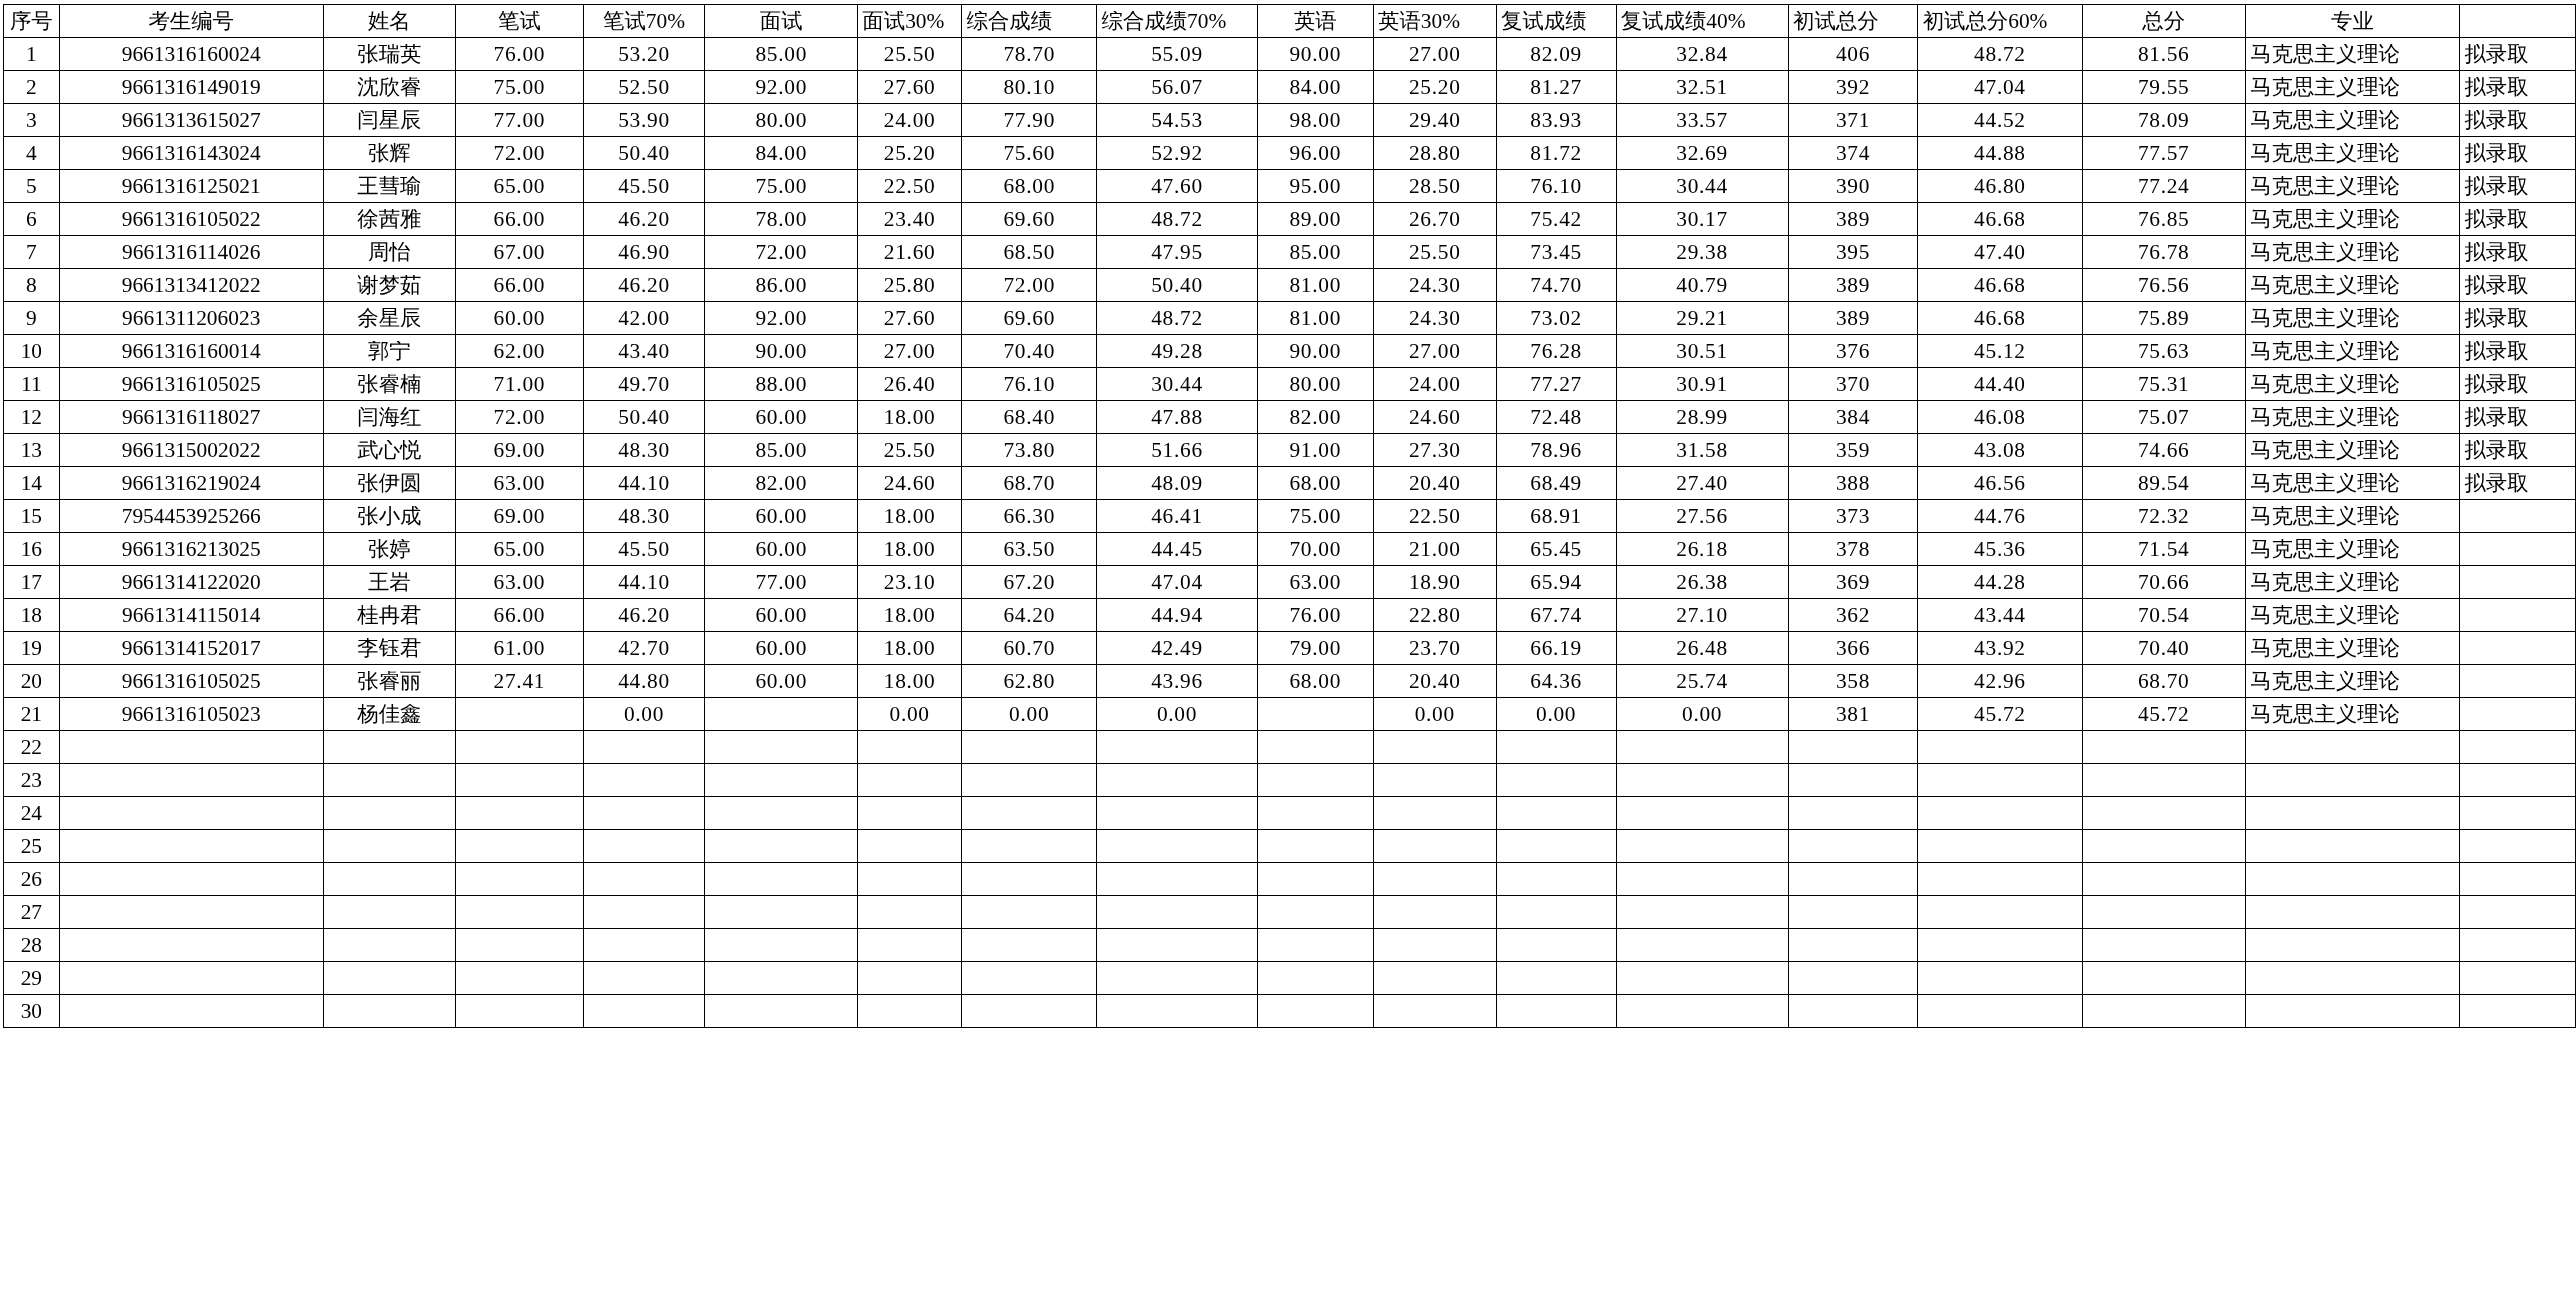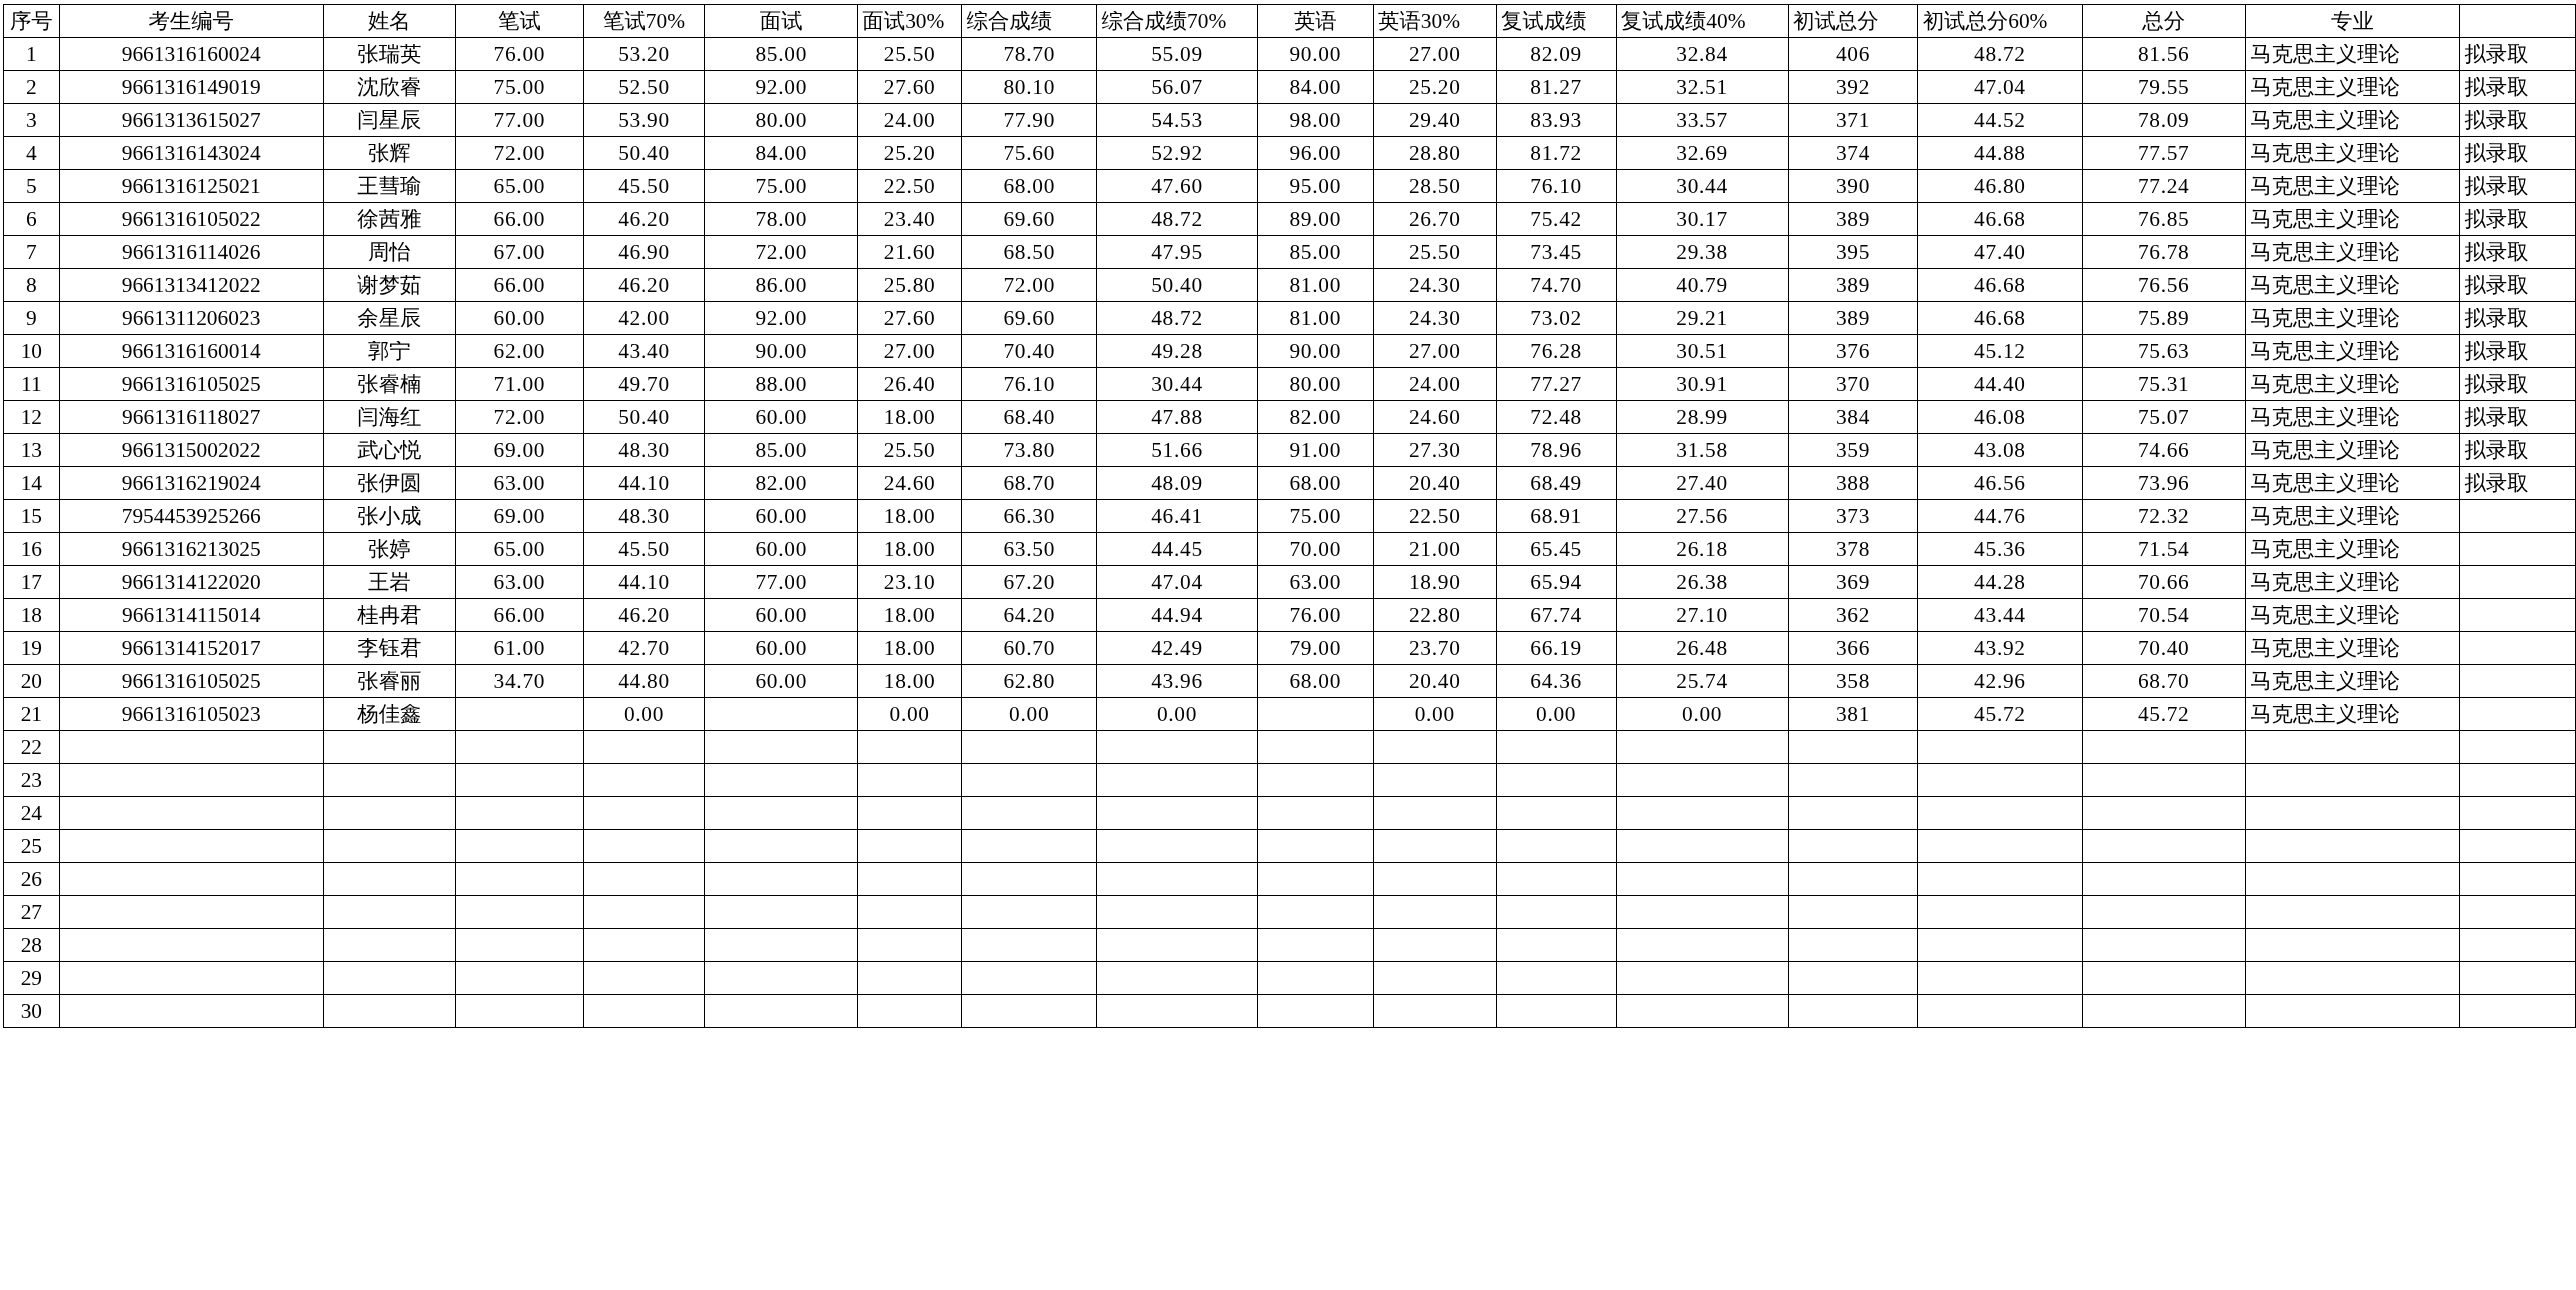--- a/index.html
+++ b/index.html
@@ -909,21 +909,21 @@
           <td>
             <span class="clip num">27.40</span>
           </td>
           <td>
             <span class="clip num">388</span>
           </td>
           <td>
             <span class="clip num">46.56</span>
           </td>
           <td>
-            <span class="clip num">73.96</span>
+            <span class="clip num">89.54</span>
           </td>
           <td>
             <span class="clip left">马克思主义理论</span>
           </td>
           <td>
             <span class="clip left">拟录取</span>
           </td>
         </tr>
         <tr>
           <td>
@@ -1209,21 +1209,21 @@
           <td>
             <span class="clip">20</span>
           </td>
           <td>
             <span class="clip">9661316105025</span>
           </td>
           <td>
             <span class="clip">张睿丽</span>
           </td>
           <td>
-            <span class="clip num">34.70</span>
+            <span class="clip num">27.41</span>
           </td>
           <td>
             <span class="clip num">44.80</span>
           </td>
           <td>
             <span class="clip num">60.00</span>
           </td>
           <td>
             <span class="clip num">18.00</span>
           </td>

